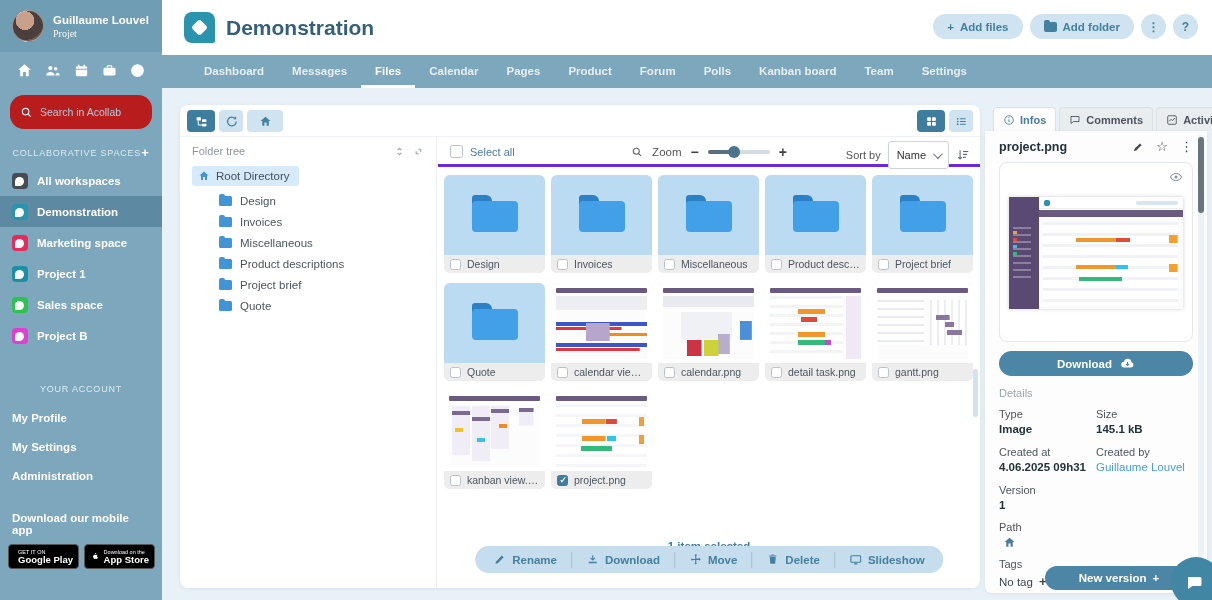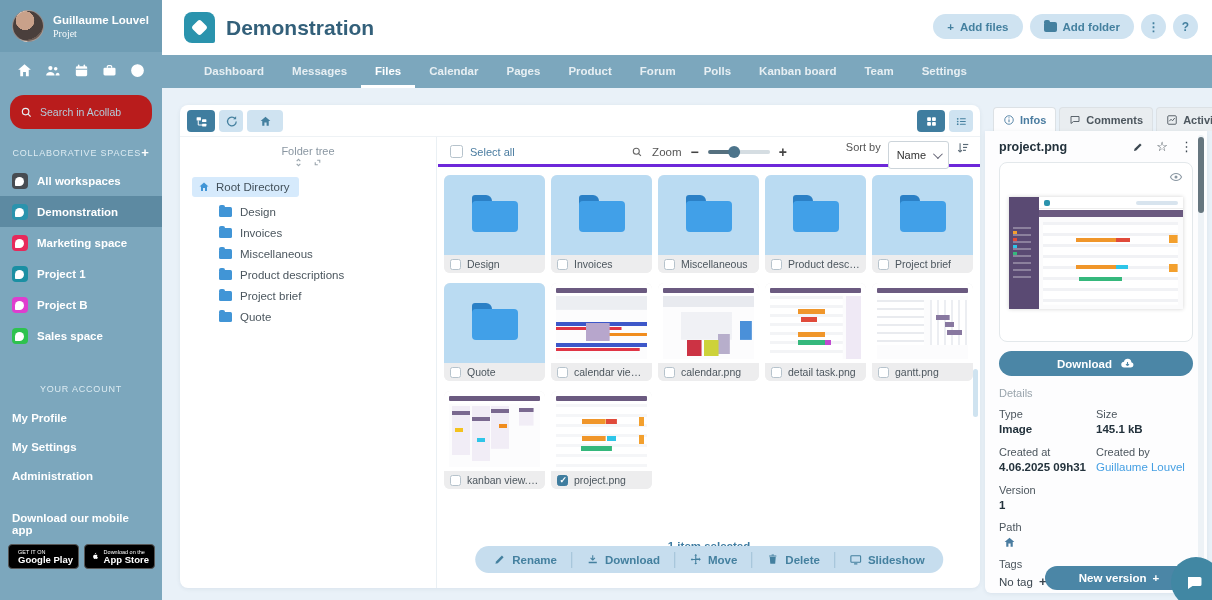--- a/index.html
+++ b/index.html
@@ -59,40 +59,40 @@
   .panel-toolbar { position:absolute; left:0; top:0; right:0; height:32px; border-bottom:1px solid #eef2f5; }
   .tool-left { position:absolute; left:7px; top:5px; display:flex; gap:4px; }
   .tool-right { position:absolute; right:7px; top:5px; display:flex; gap:4px; }
   .sq-btn { height:22px; border-radius:4px; display:flex; align-items:center; justify-content:center; cursor:pointer; }
   .sq-btn.dark { background:#3f7d9f; color:#fff; width:28px; }
   .sq-btn.light { background:#cfe3f1; color:#44809f; width:24px; }
   .sq-btn.wide { width:36px; }
   .sq-btn svg { width:13px; height:13px; }
 
   .tree-col { position:absolute; left:0; top:32px; width:257px; bottom:0; border-right:1px solid #eaf0f4; padding:8px 12px; }
-  .tree-head { display:flex; justify-content:space-between; align-items:center; color:#8a97a2; font-size:11px; margin-bottom:9px;flex-direction:column; }
+  .tree-head { display:flex; justify-content:space-between; align-items:center; color:#8a97a2; font-size:11px; margin-bottom:9px; }
   .tree-head-icons { display:flex; gap:8px; color:#9aa5ad; }
   .tree-head-icons svg { width:11px; height:11px; }
   .root-chip { display:inline-flex; align-items:center; gap:6px; background:#d6eafc; border-radius:3px; padding:4px 9px 4px 6px; font-size:11.5px; color:#42505a; cursor:pointer; }
   .root-chip svg { width:12px; height:12px; fill:#4195d6; }
   .tree-item { display:flex; align-items:center; gap:8px; margin:9px 0 0 27px; font-size:11.5px; color:#4b565e; cursor:pointer; }
   .tree-folder-ic { width:13px; height:10px; background:#4195d6; border-radius:1.5px; position:relative; flex:none; }
   .tree-folder-ic::before { content:""; position:absolute; left:0; top:-2.5px; width:6px; height:3px; background:#4195d6; border-radius:2px 2px 0 0; }
 
   .file-area { position:absolute; left:258px; top:32px; right:0; bottom:0; }
   .file-toolbar { position:relative; height:30px; border-bottom:3px solid #6d28d9; }
   .select-all { position:absolute; left:12px; top:8px; display:flex; align-items:center; gap:7px; font-size:11px; color:#4a7ca0; cursor:pointer; }
   .cb { width:13px; height:13px; border:1px solid #b6c3cc; border-radius:2.5px; background:#fff; flex:none; }
   .zoom-ctl { position:absolute; left:50%; top:0; transform:translateX(-50%); height:30px; display:flex; align-items:center; gap:9px; color:#555; font-size:11.5px; }
   .zoom-ctl .ic { width:12px; height:12px; color:#666; }
   .zoom-minus,.zoom-plus { font-size:14px; font-weight:bold; color:#444; cursor:pointer; }
   .slider { position:relative; width:62px; height:4px; background:#d5dde2; border-radius:2px; cursor:pointer; }
   .slider-fill { position:absolute; left:0; top:0; height:4px; width:26px; background:#55707f; border-radius:2px; }
   .slider-thumb { position:absolute; left:20px; top:-4px; width:12px; height:12px; border-radius:50%; background:#4c748b; }
-  .sort-wrap { position:absolute; right:10px; top:4px; display:flex; align-items:flex-start; gap:7px; font-size:11px; color:#555; }
+  .sort-wrap { position:absolute; right:10px; top:4px; display:flex; align-items:center; gap:7px; font-size:11px; color:#555; }
   .sort-select { height:22px; background:#fff; border:1px solid #ccd4da; border-radius:3px; display:flex; align-items:center; gap:7px; padding:13px 8px; font-size:11px; color:#333; cursor:pointer; }
   .chev { width:7px; height:7px; border-right:1.5px solid #667; border-bottom:1.5px solid #667; transform:rotate(45deg) translateY(-2px); }
   .sort-dir { color:#5a6a76; cursor:pointer; }
   .sort-dir svg { width:14px; height:14px; }
 
   .grid { position:absolute; left:6px; top:38px; display:grid; grid-template-columns:repeat(5,101px); gap:10px 6px; }
   .card { width:101px; height:98px; border-radius:6px; overflow:hidden; background:#ededee; position:relative; cursor:pointer; }
   .thumb { position:absolute; left:0; top:0; right:0; height:80px; background:#fff; }
   .thumb[data-kind="folder"] { background:#badbf2; }
   .thumb[data-kind="folder"]::before { content:""; position:absolute; left:28px; top:20px; width:20px; height:13px; background:#2b80c6; border-radius:3px 6px 0 0; }
@@ -262,26 +262,26 @@
     </div>
     <div class="space-item">
       <span class="space-icon" style="background: rgb(231, 41, 91);"></span>
       <span class="space-label">Marketing space</span>
     </div>
     <div class="space-item">
       <span class="space-icon" style="background: rgb(27, 143, 163);"></span>
       <span class="space-label">Project 1</span>
     </div>
     <div class="space-item">
+      <span class="space-icon" style="background: rgb(46, 194, 78);"></span>
+      <span class="space-label">Sales space</span>
+    </div>
+    <div class="space-item">
       <span class="space-icon" style="background: rgb(223, 62, 207);"></span>
       <span class="space-label">Project B</span>
-    </div>
-    <div class="space-item">
-      <span class="space-icon" style="background: rgb(46, 194, 78);"></span>
-      <span class="space-label">Sales space</span>
     </div>
 
     <div class="side-section" style="margin-top:18px">
       <span>YOUR ACCOUNT</span>
     </div>
     <div class="account-item">My Profile</div>
     <div class="account-item">My Settings</div>
     <div class="account-item">Administration</div>
 
     <div class="mobile-label">Download our mobile app</div>

